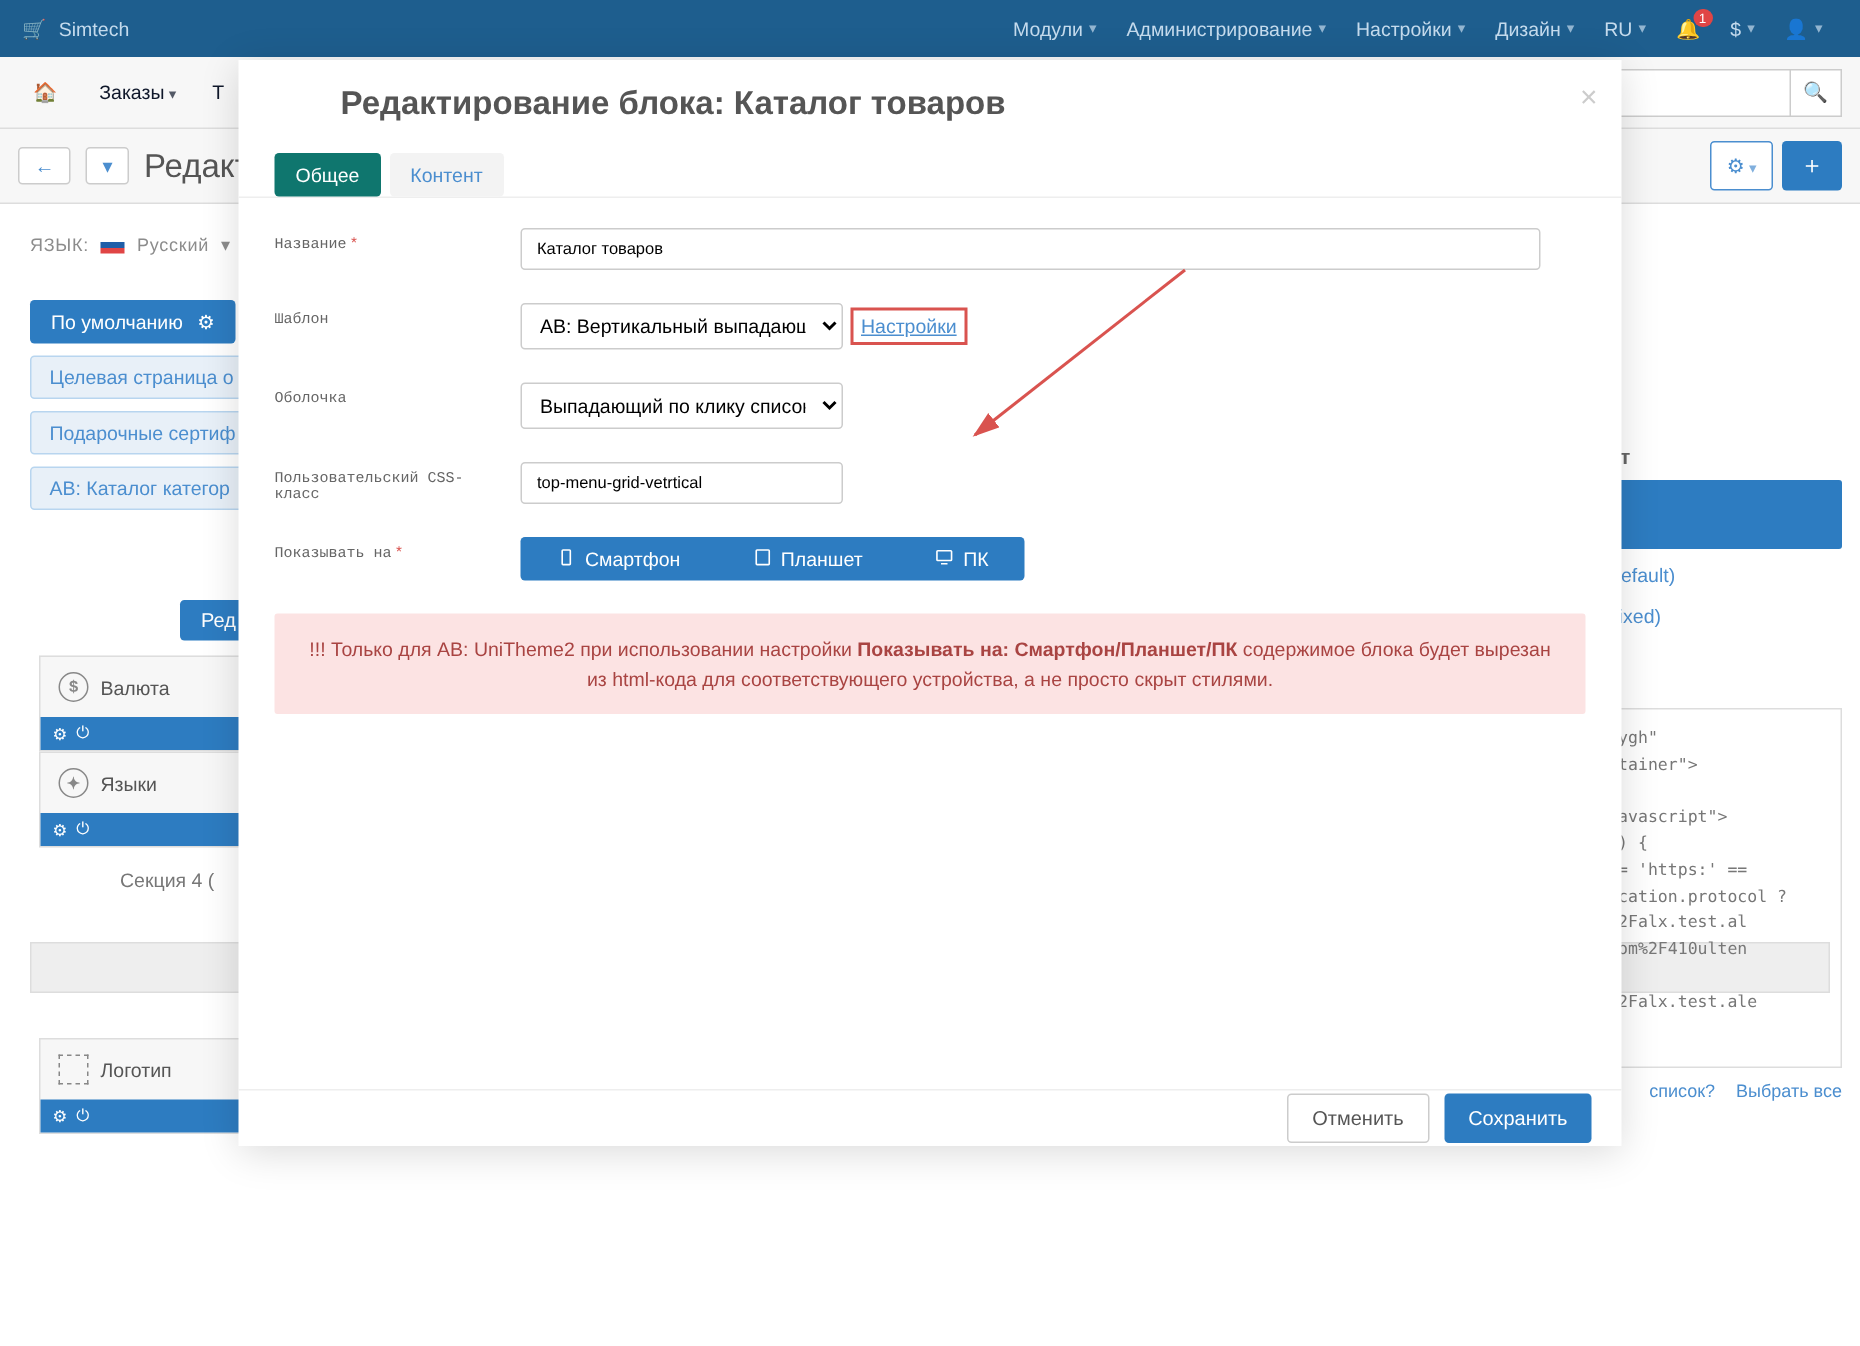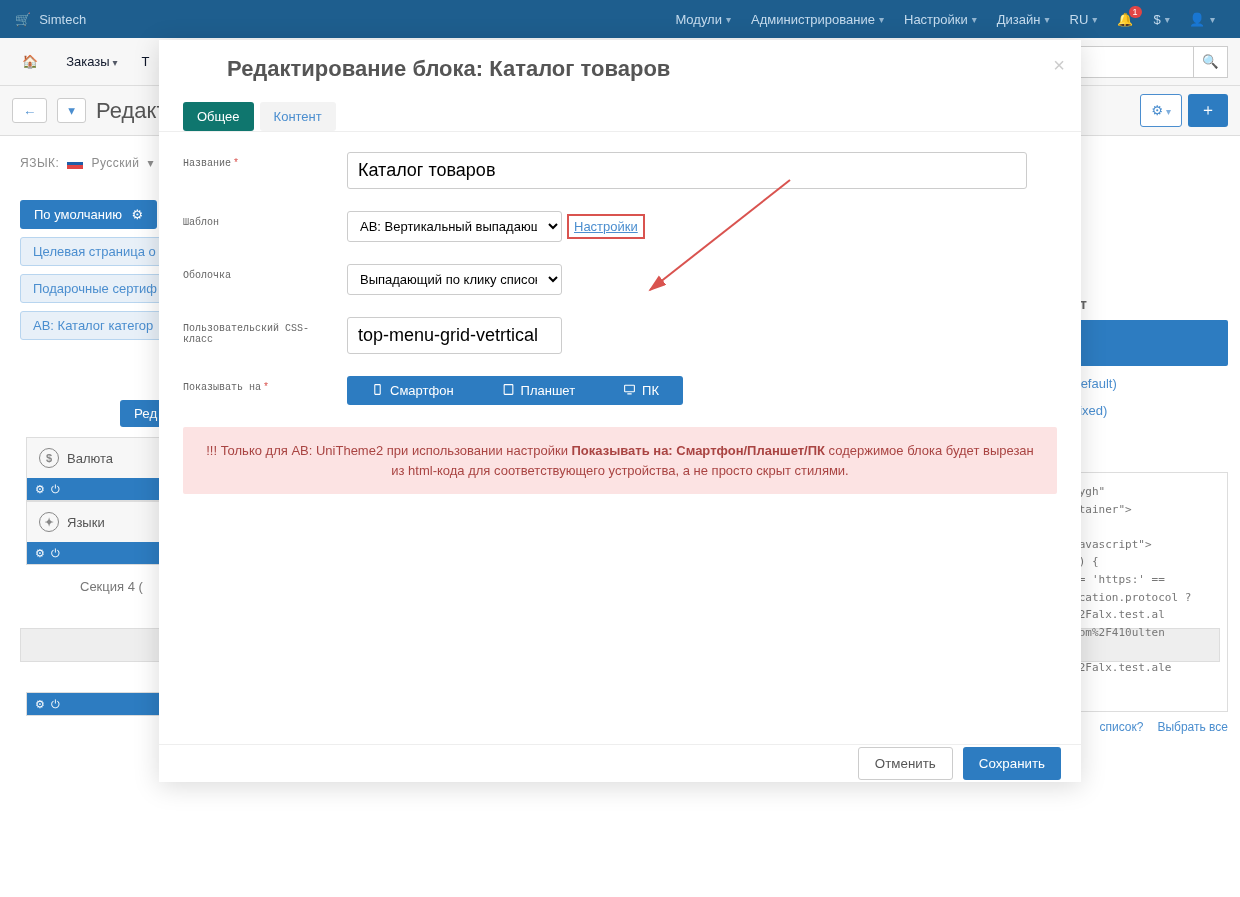--- a/index.html
+++ b/index.html
@@ -68,21 +68,21 @@
 .modal-close { position: absolute; right: 16px; top: 14px; font-size: 20px; color: #ccc; cursor: pointer; }
 .tabs { padding: 10px 24px 0; display: flex; gap: 6px; border-bottom: 1px solid #eee; }
 .tab { padding: 7px 14px; border-radius: 3px; cursor: pointer; font-size: 13px; }
 .tab.active { background: #0f766e; color: #fff; }
 .tab.inactive { background: #f3f3f3; color: #4b8ecf; }
 .modal-body { padding: 20px 24px; flex: 1; overflow-y: auto; }
 .form-row { display: flex; align-items: flex-start; margin-bottom: 22px; }
 .form-label { width: 164px; text-align: left; color: #666; padding-right: 14px; padding-top: 6px; font-size: 10px; font-family: Liberation Mono, monospace; }
 .form-label .req { color: #d9534f; margin-left: 2px; }
 .form-ctrl { flex: 1; display: flex; align-items: center; gap: 4px; }
-.form-ctrl input[type=text] { border: 1px solid #ccc; border-radius: 3px; padding: 7px 10px; font-size: 18px; }
+.form-ctrl input[type=text] { border: 1px solid #ccc; border-radius: 3px; padding: 7px 10px; font-size: 11px; }
 .form-ctrl input.full { width: 100%; max-width: 680px; }
 .form-ctrl input.med { width: 215px; }
 .form-ctrl select { border: 1px solid #ccc; border-radius: 3px; padding: 6px 8px; font-size: 13px; width: 215px; background: #fff; }
 .settings-link { border: 2px solid #d9534f; padding: 3px 5px; margin-left: 1px; }
 .settings-link a { color: #4b8ecf; text-decoration: underline; }
 .device-btns { display: flex; background: #2d7cc1; border-radius: 3px; overflow: hidden; }
 .device-btn { color: #fff; padding: 7px 24px; display: flex; align-items: flex-start; gap: 6px; cursor: pointer; font-size: 13px; }
 .device-btn svg { width: 13px; height: 13px; }
 .alert-warn { background: #fce3e3; color: #a94442; padding: 14px 20px; text-align: center; font-size: 13px; line-height: 1.5; border-radius: 2px; margin-top: 10px; }
 .alert-warn b { color: #a94442; }
@@ -183,20 +183,24 @@
       <div class="block-foot">
           <span>⚙</span>
           <span>⏻</span>
         </div>
     </div>
     <div class="section-label">Секция 4 (</div>
 
     <div class="thin-strip"></div>
 
     <div class="block-item" style="margin-top:30px;">
+      <div class="block-body">
+        <span class="dotted-square"></span>
+        <span>Логотип</span>
+      </div>
       <div class="block-foot">
           <span>⚙</span>
           <span>⏻</span>
         </div>
     </div>
   </div>
 
   <div class="right-panel">
     <div class="head">ть макет</div>
     <div class="item-sel">

